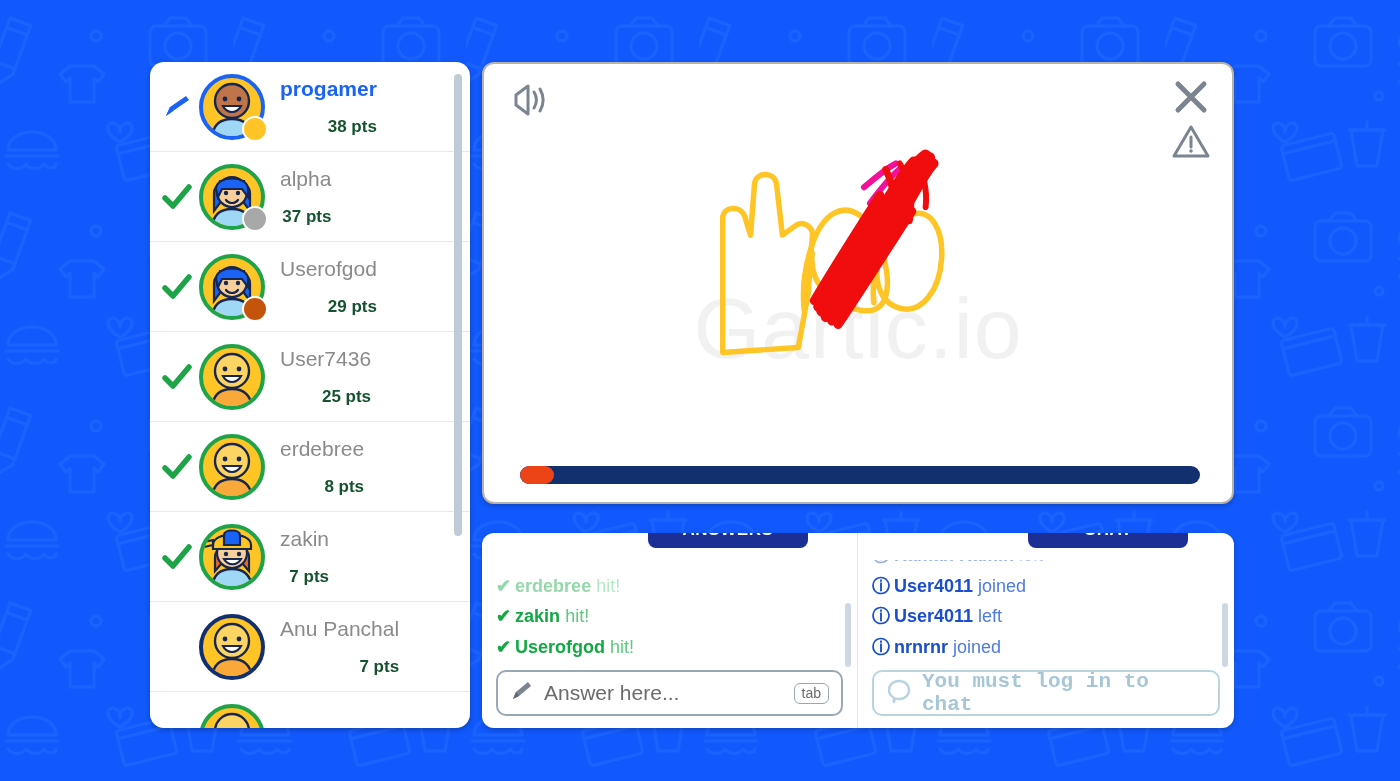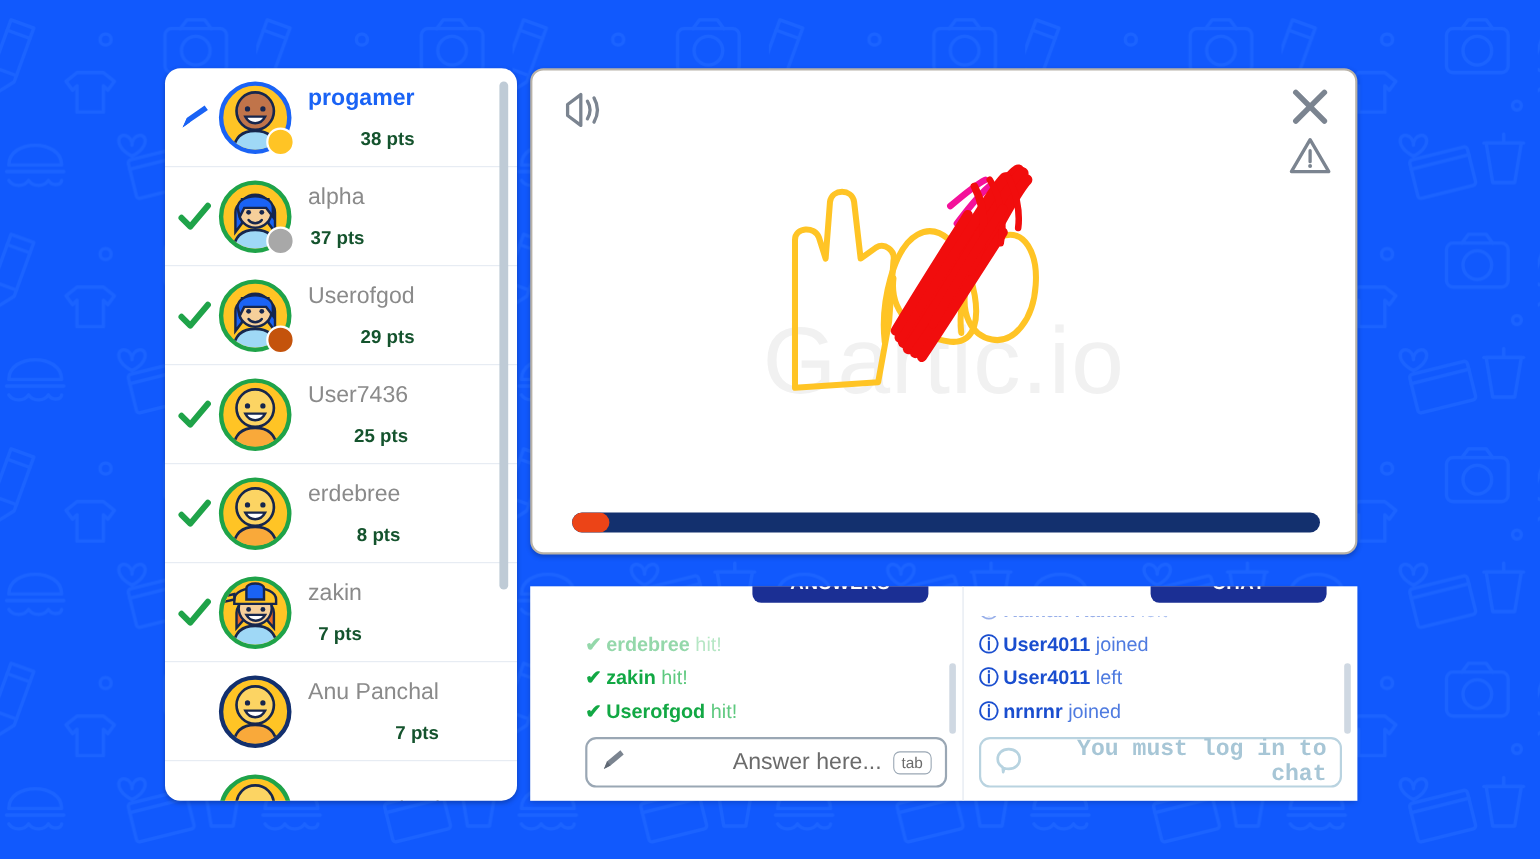--- a/index.html
+++ b/index.html
@@ -148,24 +148,23 @@
     background: #ec4417;
     border-radius: 9px;
   }
 
   
   #bottom-panel {
     position: absolute;
     left: 482px; top: 533px;
     width: 752px; height: 195px;
     background: #ffffff;
-    border-radius: 0;
+    border-radius: 12px;
     box-shadow: 0 2px 5px rgba(0,0,0,.22);
     display: flex;
-    padding-left: 36px;
   }
   .bottom-col {
     position: relative;
     width: 376px;
     height: 100%;
     padding: 10px 14px 12px 14px;
     display: flex; flex-direction: column;
     justify-content: flex-end;
     overflow: hidden;
   }
@@ -224,21 +223,20 @@
     padding: 0 12px;
     gap: 10px;
     cursor: text;
     background: #fff;
   }
   .input-box.disabled { border-color: #b9d3e0; cursor: not-allowed; }
   .input-text {
     font-size: 21px;
     color: #6b6b6b;
     flex: 1;
-    text-align: right;
   }
   .input-text.disabled { color: #a7c6d6; font-weight: 700; font-family: Liberation Mono, monospace; }
   .tab-key {
     font-size: 14px;
     color: #6b6b6b;
     border: 1.5px solid #9aa7b4;
     border-radius: 6px;
     padding: 1px 7px 2px 7px;
   }
 </style>

